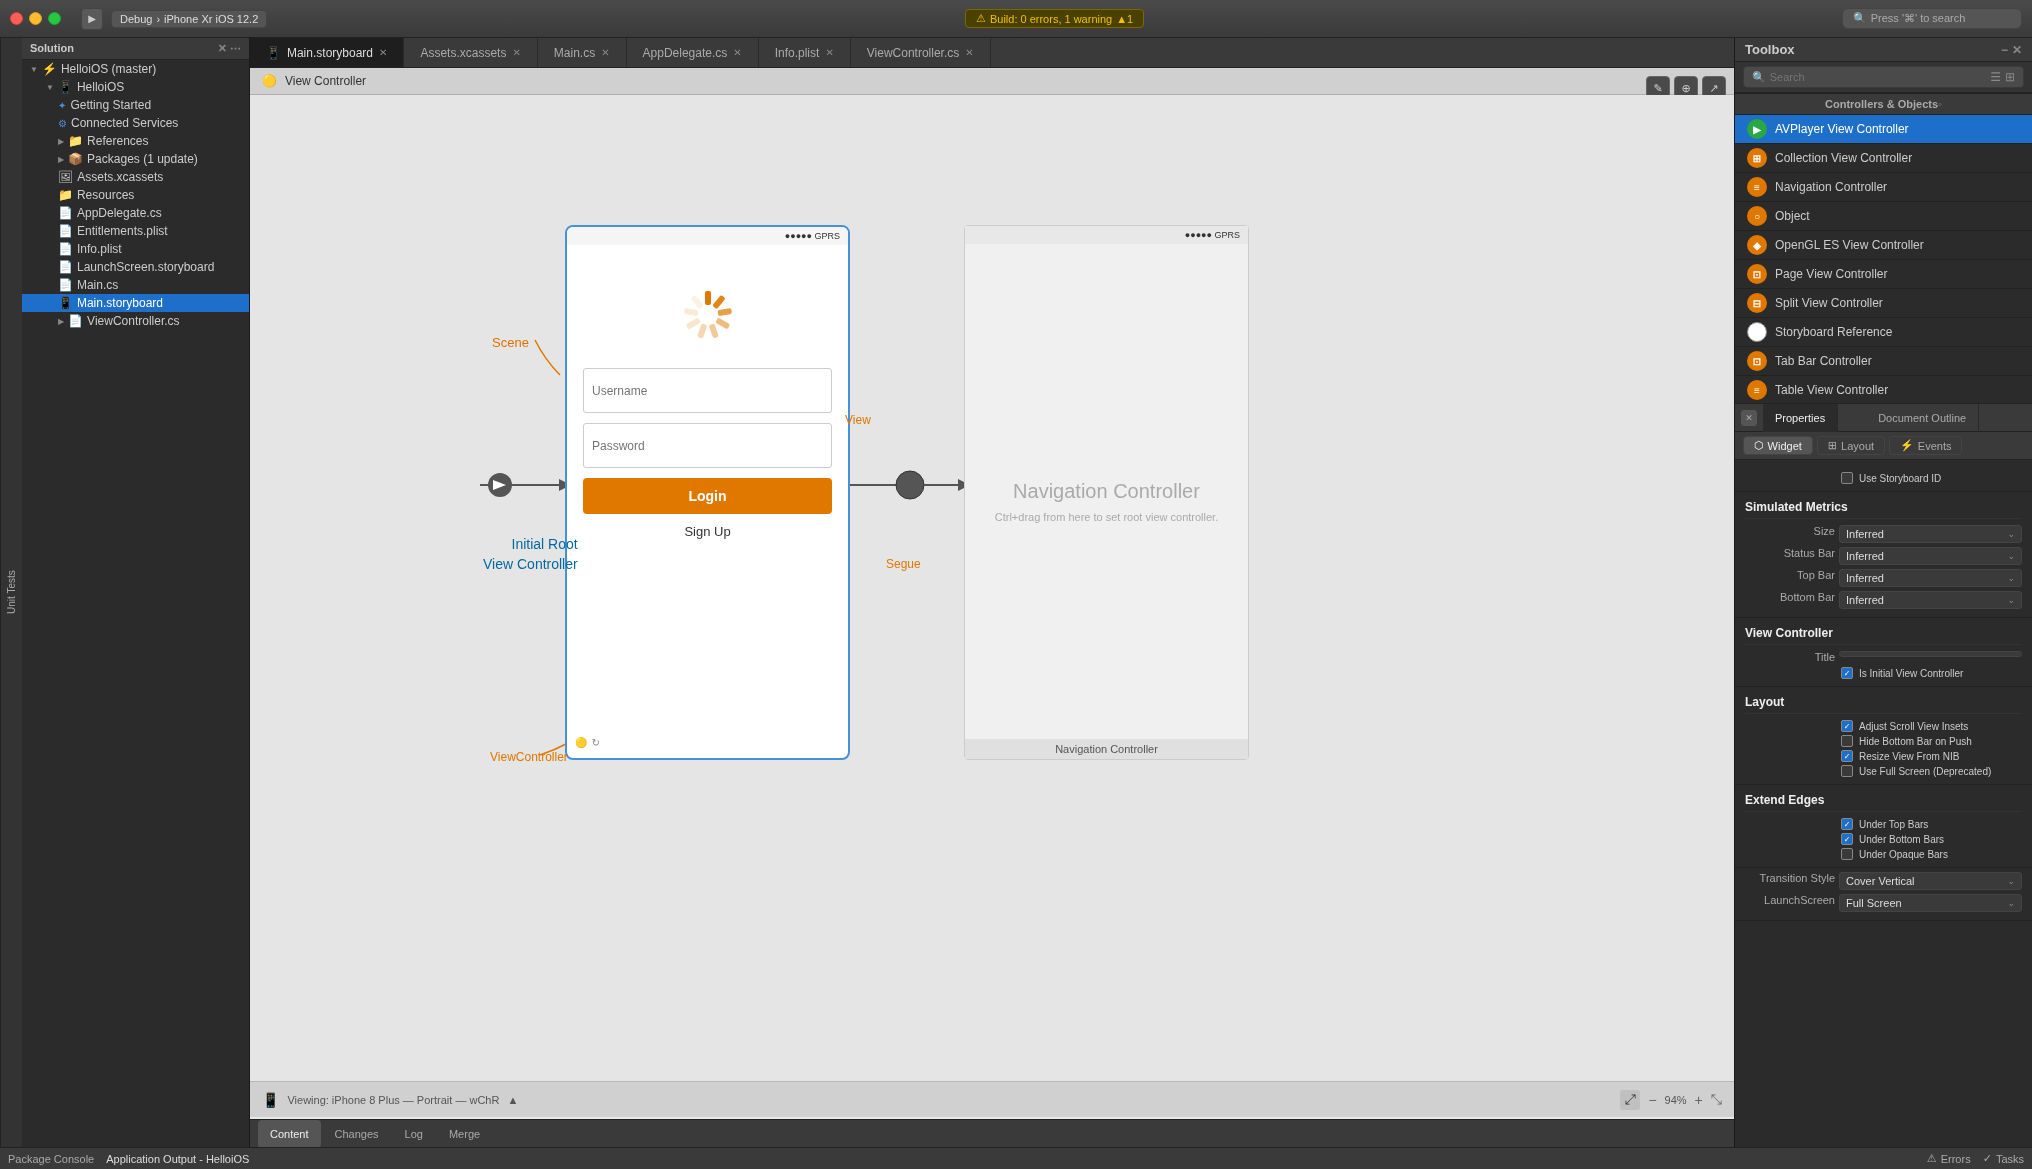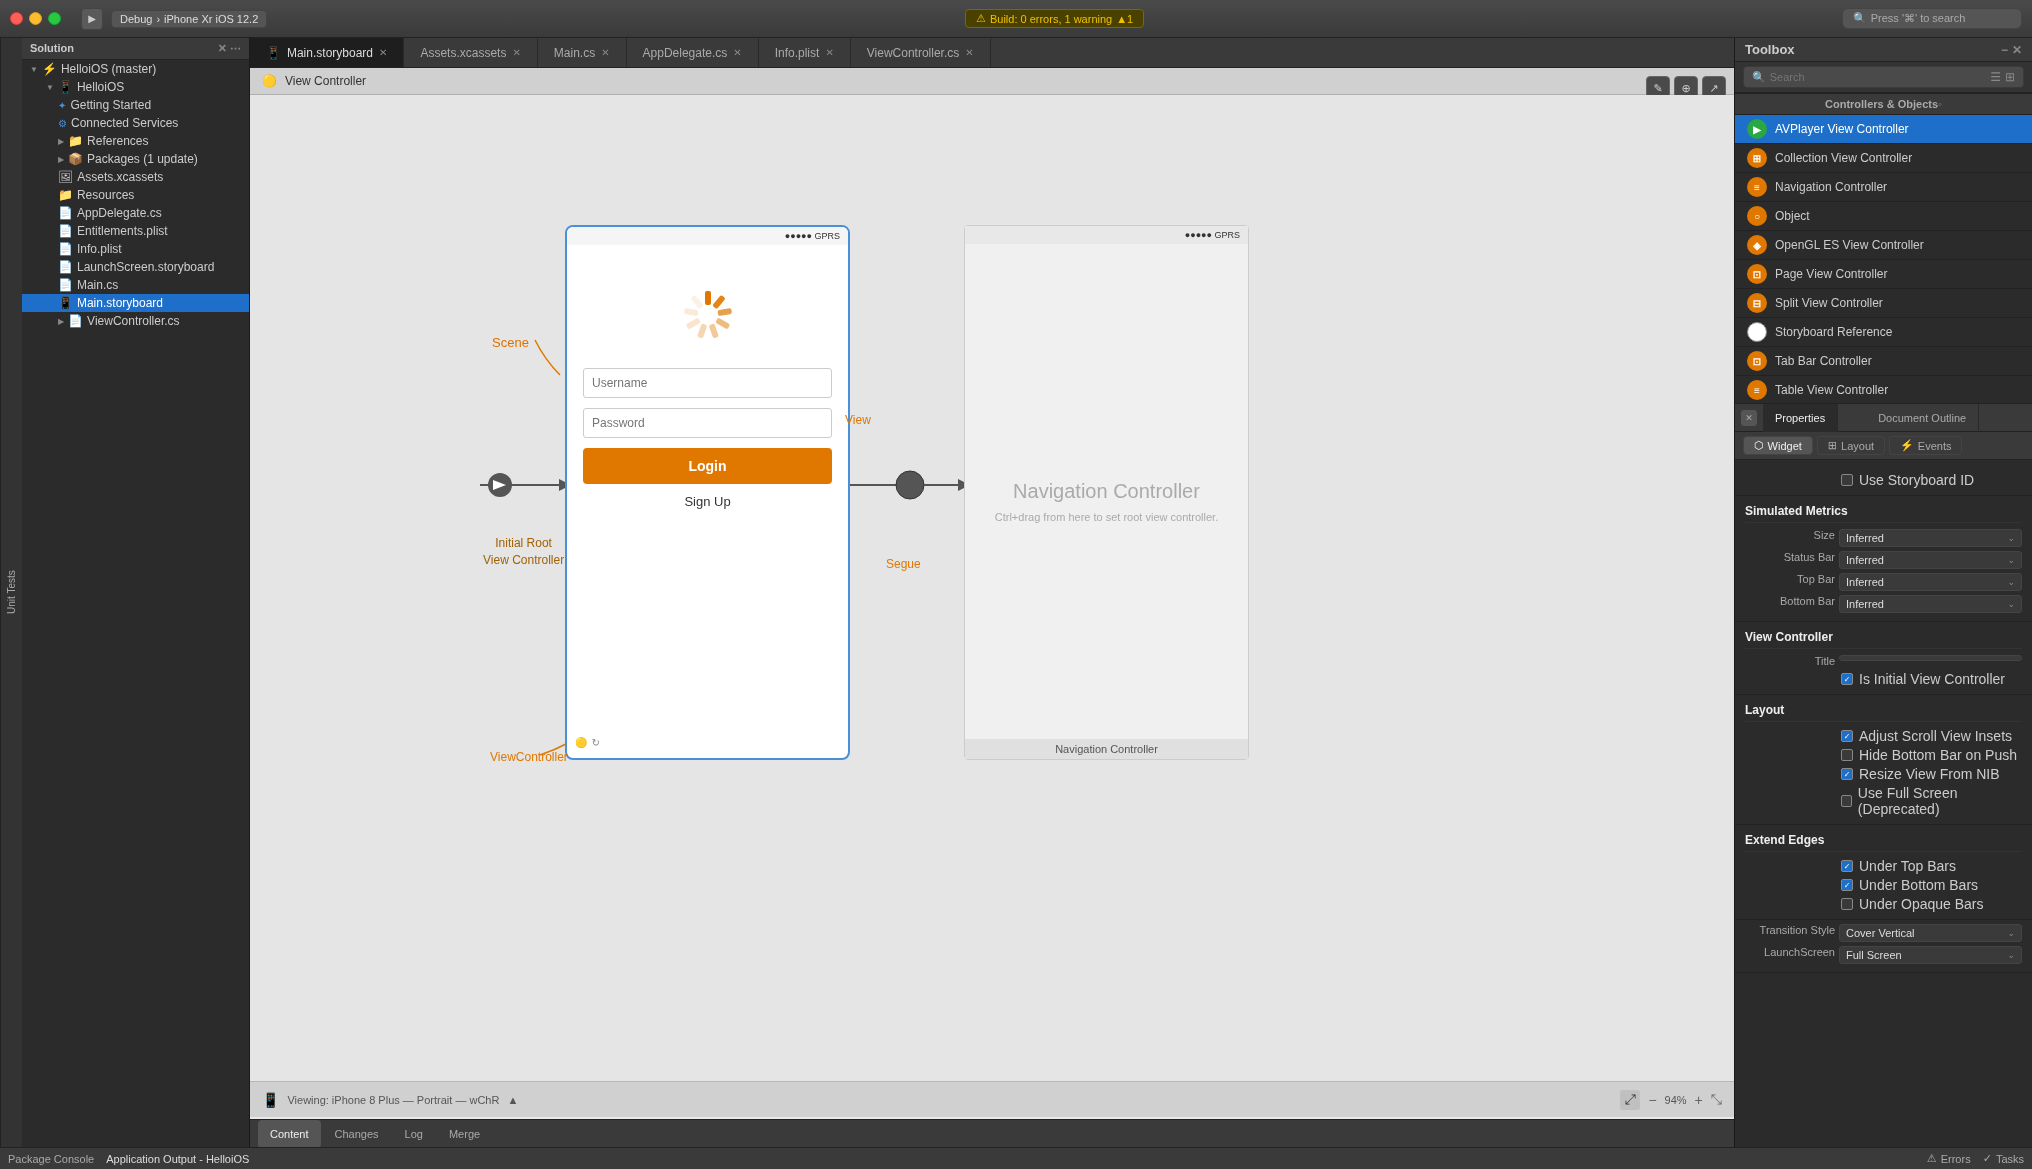--- a/index.html
+++ b/index.html
@@ -180,21 +180,21 @@
     }
     .iphone-content {
       padding: 20px 16px;
       display: flex;
       flex-direction: column;
       align-items: center;
       gap: 10px;
     }
     .input-field {
       width: 100%;
-      height: 30px;
+      height: 45px;
       border: 1px solid #ccc;
       border-radius: 3px;
       padding: 0 8px;
       font-size: 12px;
       color: #999;
       background: white;
     }
     .login-btn {
       width: 100%;
       height: 36px;
@@ -430,21 +430,21 @@
       padding-left: 96px;
     }
     .props-checkbox {
       width: 12px; height: 12px;
       border: 1px solid #888;
       background: #1d6fca;
       border-radius: 2px;
       display: flex; align-items: center; justify-content: center;
     }
     .props-checkbox.unchecked { background: #3a3a3a; }
-    .props-checkbox-label { font-size: 14px; color: #ccc; }
+    .props-checkbox-label { font-size: 10px; color: #ccc; }
     .props-text-field {
       flex: 1;
       background: #3a3a3a;
       border: 1px solid #444;
       border-radius: 3px;
       padding: 2px 6px;
       font-size: 11px;
       color: #ddd;
     }
 
@@ -763,21 +763,21 @@
               <span>Sign Up</span>
             </div>
           </div>
 
           <div style="position:absolute;bottom:10px;left:8px;display:flex;gap:4px;font-size:10px;color:#888;">
             <span>🟡</span>
             <span>↻</span>
           </div>
         </div>
 
-        <div style="position:absolute;left:233px;top:440px;font-size:12px;color:#a16207;font-weight:500;text-align:center;line-height:1.4;">
+        <div style="position:absolute;left:233px;top:440px;font-size:14px;color:#0369a1;font-weight:500;text-align:right;line-height:1.4;">
           <span>Initial Root<br>View Controller</span>
         </div>
 
         <div style="position:absolute;left:240px;top:655px;font-size:12px;color:#e07800;">
           <span>ViewController</span>
         </div>
 
         <div style="position:absolute;left:595px;top:318px;font-size:12px;color:#e07800;">
           <span>View</span>
         </div>

